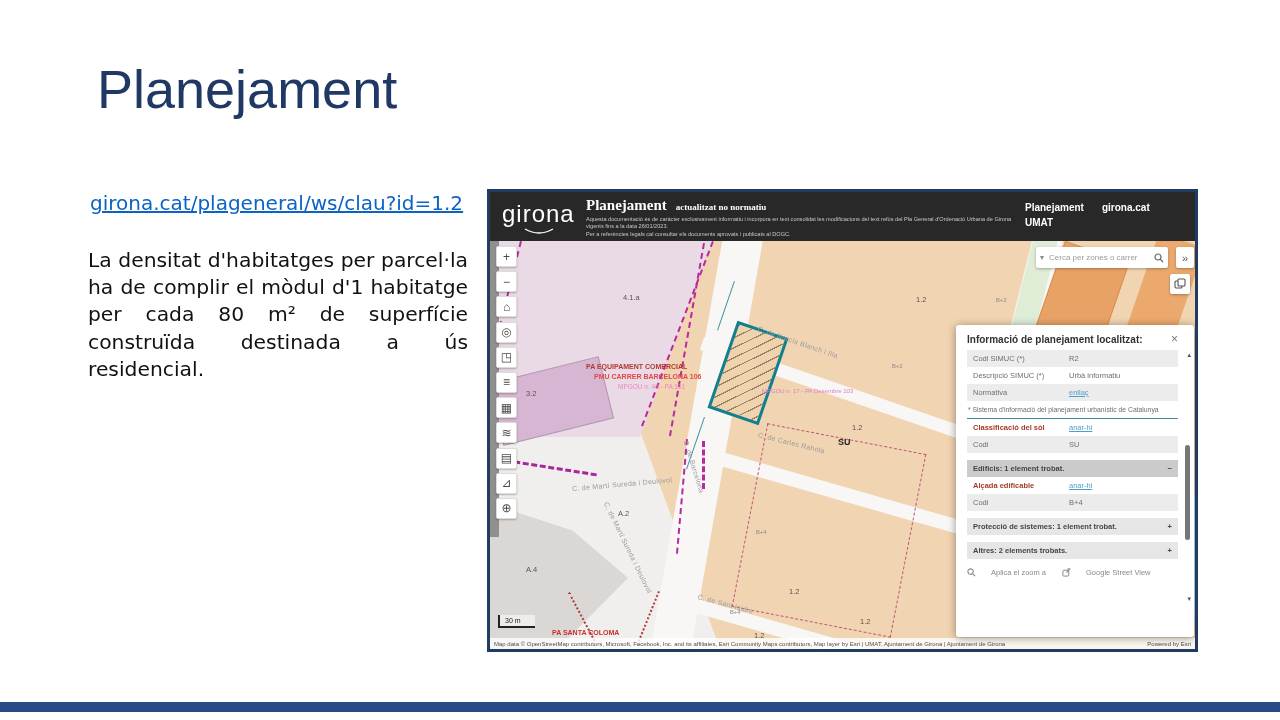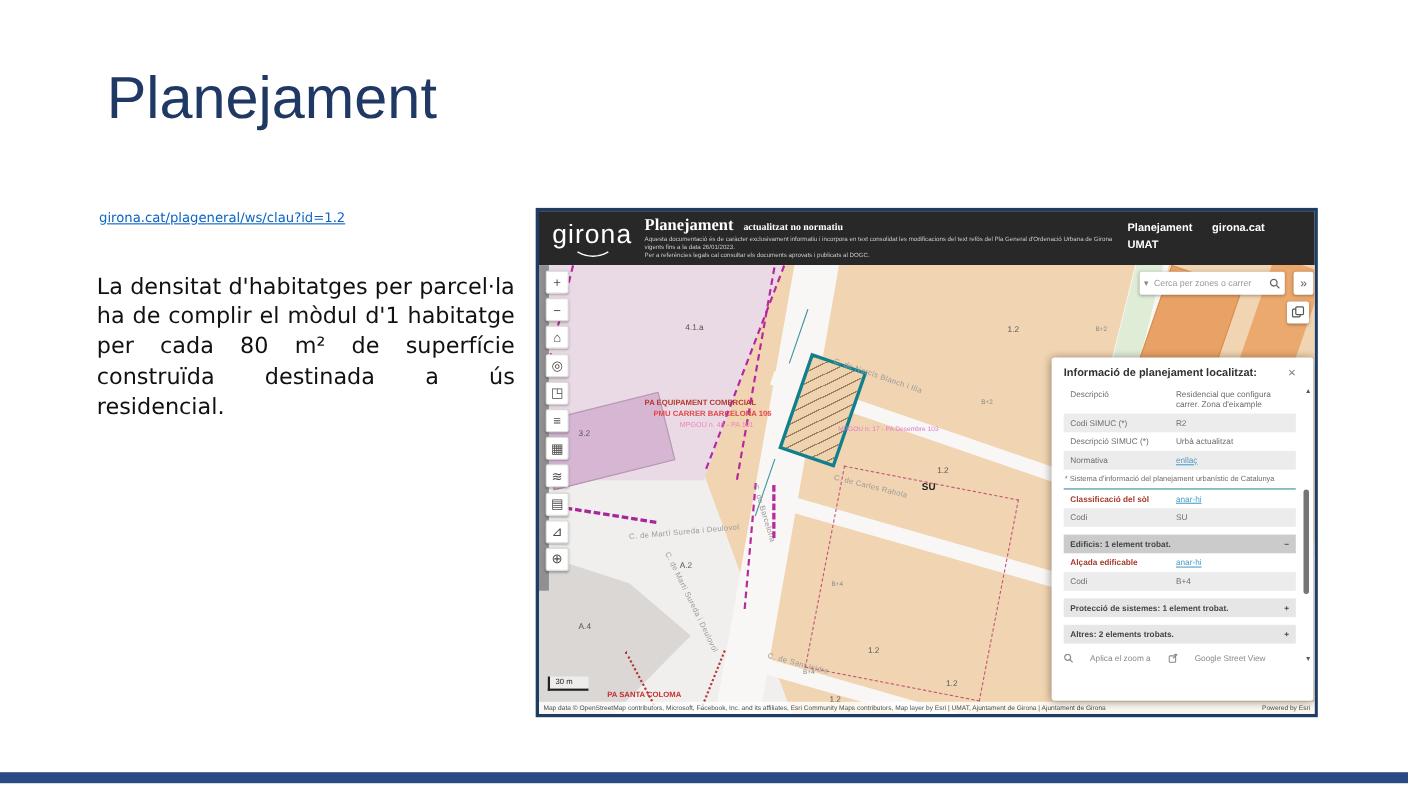--- a/index.html
+++ b/index.html
@@ -2,21 +2,21 @@
 <html><head>
 <meta charset="utf-8">
 <style>
   html,body{margin:0;padding:0;}
   body{width:1280px;height:720px;background:#ffffff;position:relative;overflow:hidden;
        font-family:"Liberation Sans",sans-serif;}
   .abs{position:absolute;}
 
   
   .slide-title{left:97px;top:58px;font-size:54px;color:#1f3864;font-weight:500;letter-spacing:0;}
-  .slide-link{left:90px;top:191px;font-size:12px;color:#0b63c5;text-decoration:underline;
+  .slide-link{left:90px;top:191px;font-size:20px;color:#0b63c5;text-decoration:underline;
               font-family:"DejaVu Sans",sans-serif;text-align:center;}
   .slide-body{left:88px;top:247px;width:380px;font-size:20.3px;line-height:1.34;color:#111;
               text-align:justify;font-family:"DejaVu Sans",sans-serif;}
   .slide-bottombar{left:0;top:702px;width:1280px;height:10px;background:#2a4a85;}
 
   
   .shot{left:487px;top:189px;width:711px;height:463px;border:3px solid #1e3c64;background:#f1efed;box-sizing:border-box;}
 
   
   .app-header{position:relative;width:705px;height:49px;background:#282828;color:#fff;display:flex;align-items:flex-start;justify-content:center;}
@@ -266,31 +266,27 @@
       <span>Map data © OpenStreetMap contributors, Microsoft, Facebook, Inc. and its affiliates, Esri Community Maps contributors, Map layer by Esri | UMAT, Ajuntament de Girona | Ajuntament de Girona</span>
       <span>Powered by Esri</span>
     </div>
 
     <div class="abs panel">
       <div class="ptitle">
         <span class="t">Informació de planejament localitzat:</span>
         <span class="x">×</span>
       </div>
       <div style="margin-top:5px;">
-        <div class="prow">
-          <span class="pl">Descripció</span>
-          <span class="pv">Residencial que configura carrer. Zona d'eixample</span>
-        </div>
         <div class="prow alt">
           <span class="pl">Codi SIMUC (*)</span>
           <span class="pv">R2</span>
         </div>
         <div class="prow">
           <span class="pl">Descripció SIMUC (*)</span>
-          <span class="pv">Urbà actualitzat</span>
+          <span class="pv">Urbà informatiu</span>
         </div>
         <div class="prow alt">
           <span class="pl">Normativa</span>
           <a class="pv plink">enllaç</a>
         </div>
       </div>
       <div class="pfoot">* Sistema d'informació del planejament urbanístic de Catalunya</div>
       <div class="pdiv"></div>
       <div class="prow">
         <span class="pl pred">Classificació del sòl</span>

